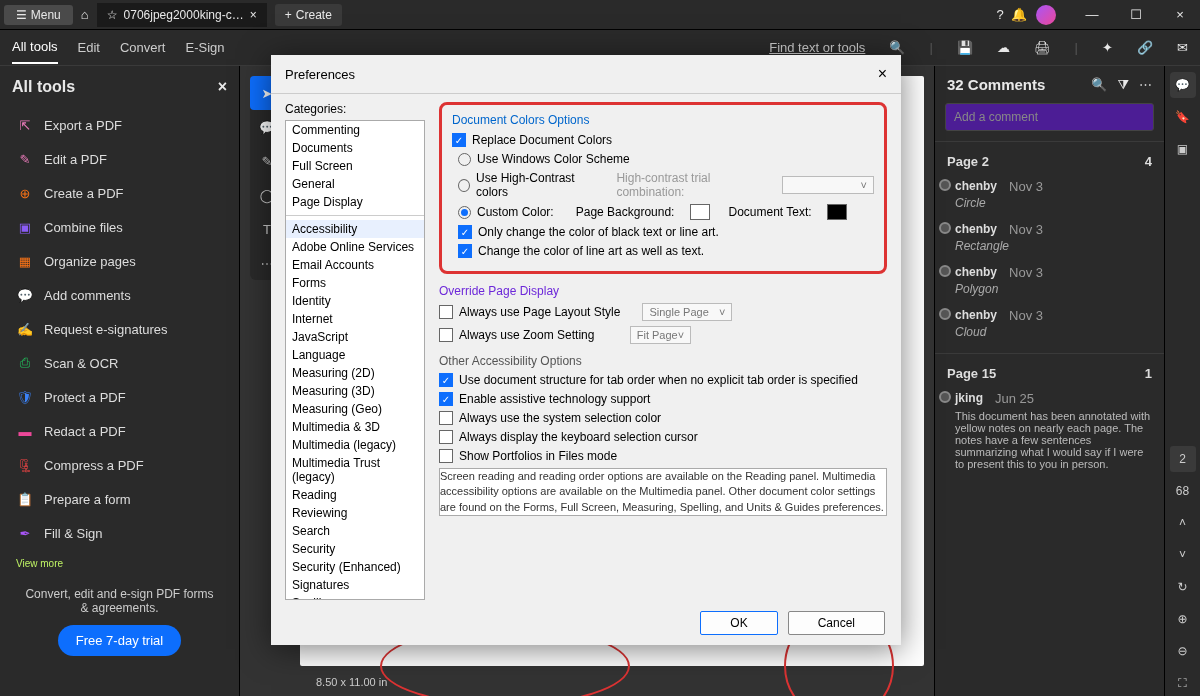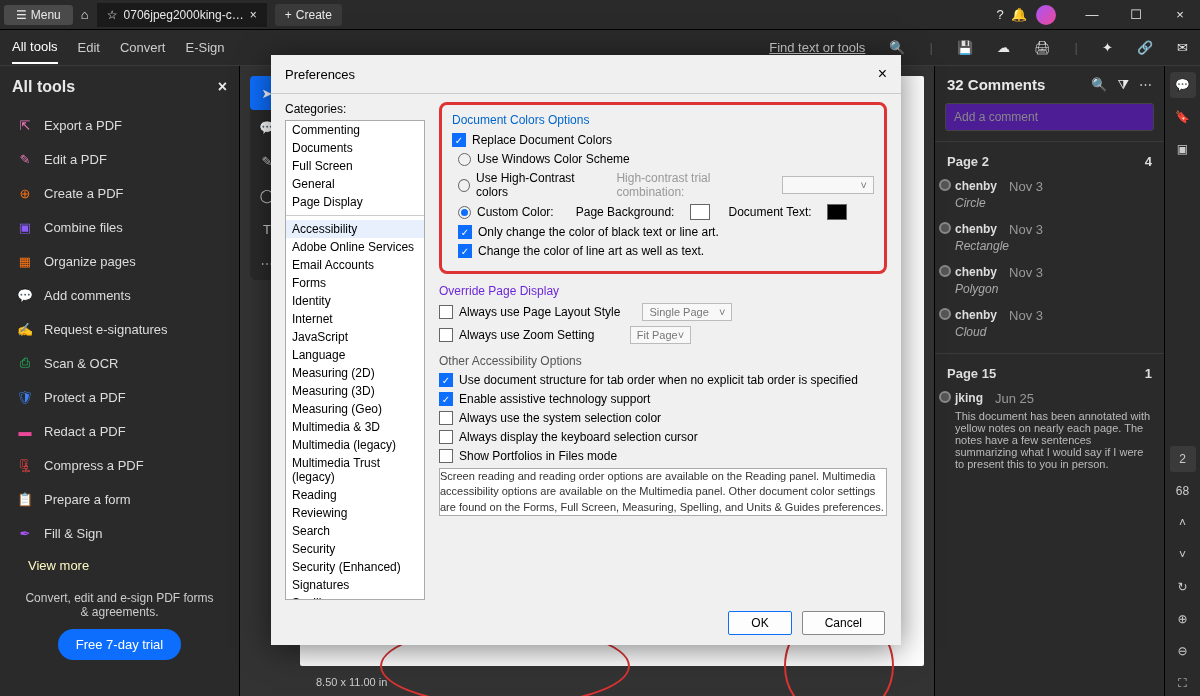--- a/index.html
+++ b/index.html
@@ -16,21 +16,21 @@
 .avatar{width:20px;height:20px;border-radius:50%;background:linear-gradient(135deg,#a855f7,#ec4899)}
 .toolbar{height:36px;background:#2a2a2a;display:flex;align-items:center;padding:0 12px;gap:20px;border-bottom:1px solid #3a3a3a}
 .toolbar-tab{font-size:13px;padding:8px 0;color:#ccc;cursor:pointer}
 .toolbar-tab.active{color:#fff;border-bottom:2px solid #fff}
 .toolbar-right{margin-left:auto;display:flex;align-items:center;gap:24px}
 .main-row{display:flex;height:630px}
 .sidebar{width:240px;background:#2a2a2a;padding:12px;border-right:1px solid #000}
 .sidebar-title{font-size:16px;font-weight:600;margin-bottom:12px;display:flex;justify-content:space-between;align-items:center}
 .tool-item{display:flex;align-items:center;gap:10px;padding:8px 4px;font-size:13px;color:#ddd;cursor:pointer}
 .tool-icon{width:18px;height:18px;display:flex;align-items:center;justify-content:center}
-.sidebar-link{color:#fef9c3;font-size:13px;margin:8px 16px;display:block}
+.sidebar-link{color:#bef264;font-size:10px;margin:8px 4px;display:block}
 .sidebar-text{text-align:center;font-size:12px;margin:18px 8px 10px;color:#ccc}
 .trial-btn{background:#0d6efd;color:#fff;padding:8px 18px;border-radius:20px;font-size:13px;margin:0 auto;display:block;width:fit-content}
 .docarea{flex:1;background:#333;position:relative}
 .vtoolbar{position:absolute;left:10px;top:10px;background:#2a2a2a;border-radius:6px;width:34px}
 .vtool{width:34px;height:34px;display:flex;align-items:center;justify-content:center;color:#ccc}
 .vtool.active{background:#0d6efd;color:#fff;border-radius:4px}
 .canvas{position:absolute;left:60px;right:10px;top:10px;bottom:30px;background:#fff;border-radius:2px}
 .canvas .circle{position:absolute;width:110px;height:110px;border:2px solid #d33;border-radius:50%;right:30px;bottom:-55px}
 .canvas .oval{position:absolute;width:250px;height:80px;border:2px solid #d33;border-radius:50%;left:80px;bottom:-40px}
 .statusbar{height:24px;display:flex;align-items:center;padding:0 16px;font-size:11px;color:#ccc}
@@ -73,21 +73,21 @@
 .cb.checked{background:#0d6efd;border-color:#0d6efd;color:#fff}
 .radio{width:13px;height:13px;border:1px solid #666;border-radius:50%;display:inline-flex;align-items:center;justify-content:center}
 .radio.checked::after{content:"";width:7px;height:7px;background:#0d6efd;border-radius:50%}
 .combo{border:1px solid #bbb;background:#f8f8f8;padding:2px 6px;font-size:11px;min-width:90px;display:inline-flex;justify-content:space-between;color:#777}
 .swatch{width:20px;height:16px;border:1px solid #666;display:inline-block}
 .swatch.white{background:#fff}
 .swatch.black{background:#000}
 .fieldset{margin-top:10px}
 .infobox{border:1px solid #aaa;background:#fff;margin-top:2px;font-size:11px;color:#333;line-height:1.4}
 .dlg-footer{padding:10px 16px;display:flex;justify-content:flex-end;gap:10px}
-.dlg-btn{padding:4px 22px;border:1px solid #888;background:#fdfdfd;font-size:12px;border-radius:2px}
+.dlg-btn{padding:4px 29px;border:1px solid #888;background:#fdfdfd;font-size:12px;border-radius:2px}
 .dlg-btn.primary{border-color:#0d6efd}
 </style>
 </head>
 <body>
 
 <div class="titlebar">
   <div class="menu-btn">☰ <span>Menu</span></div>
   <div class="titlebar-icon">⌂</div>
   <div class="tab">
     <span>☆</span>

